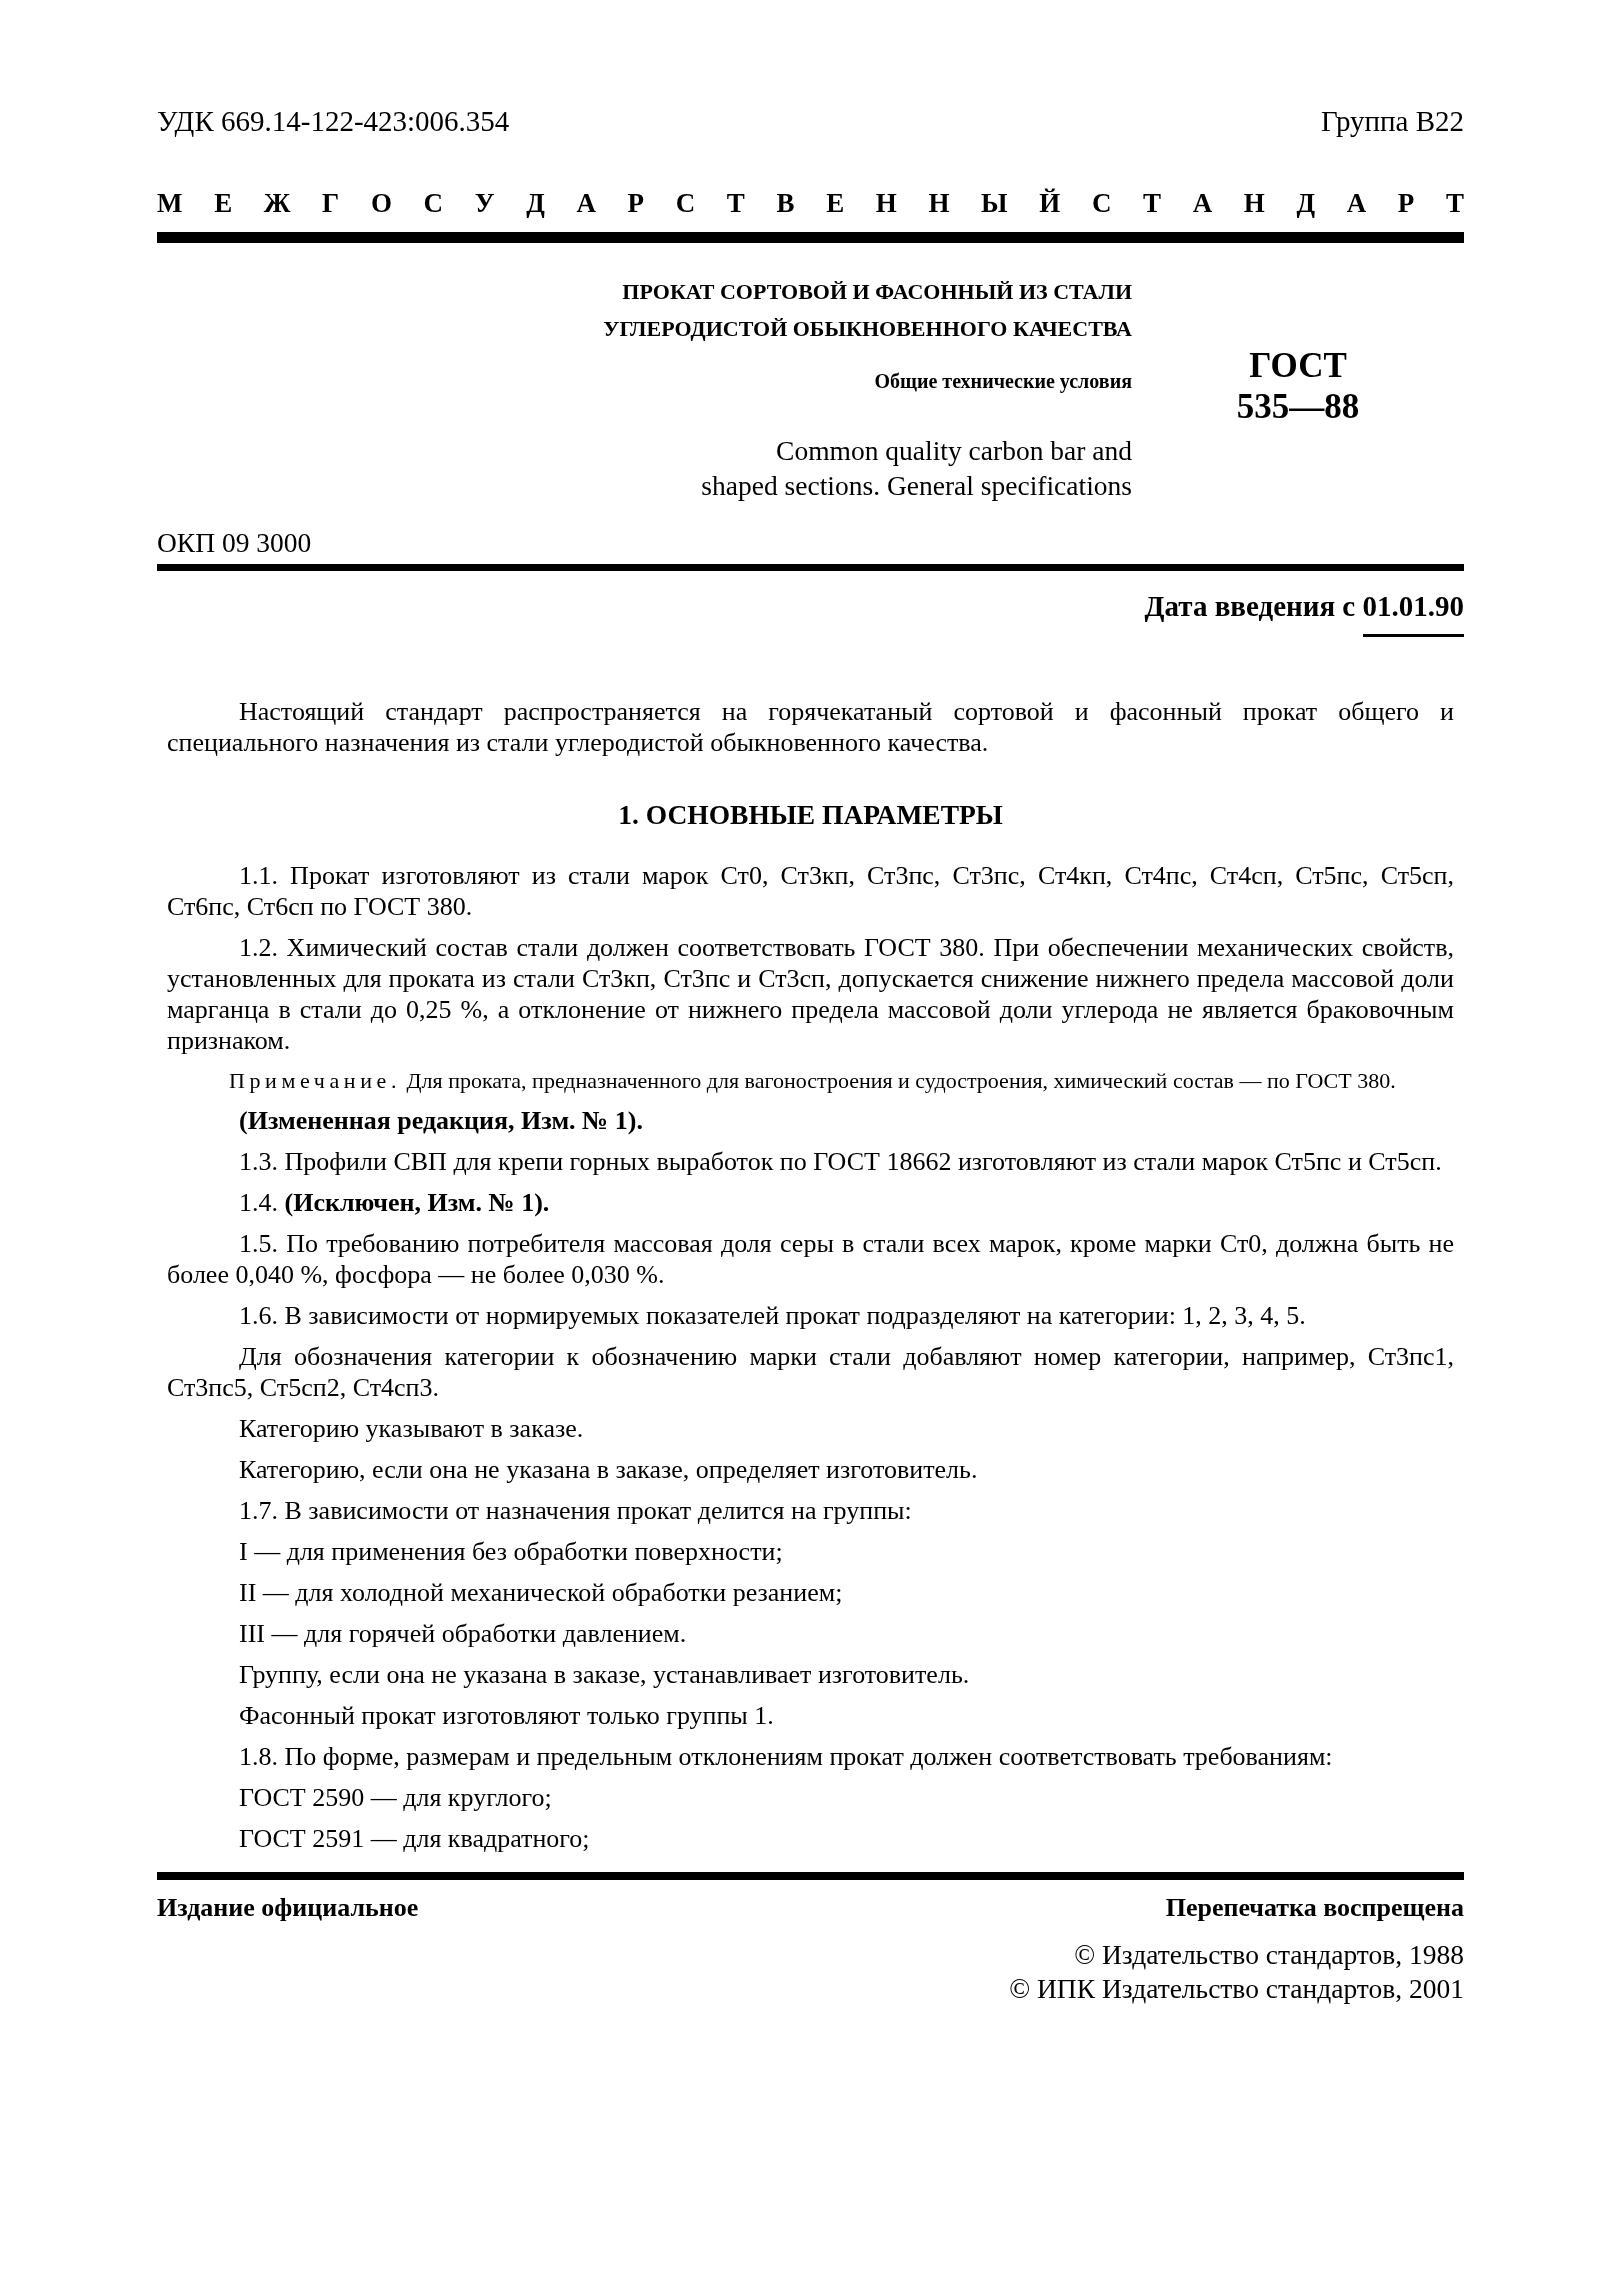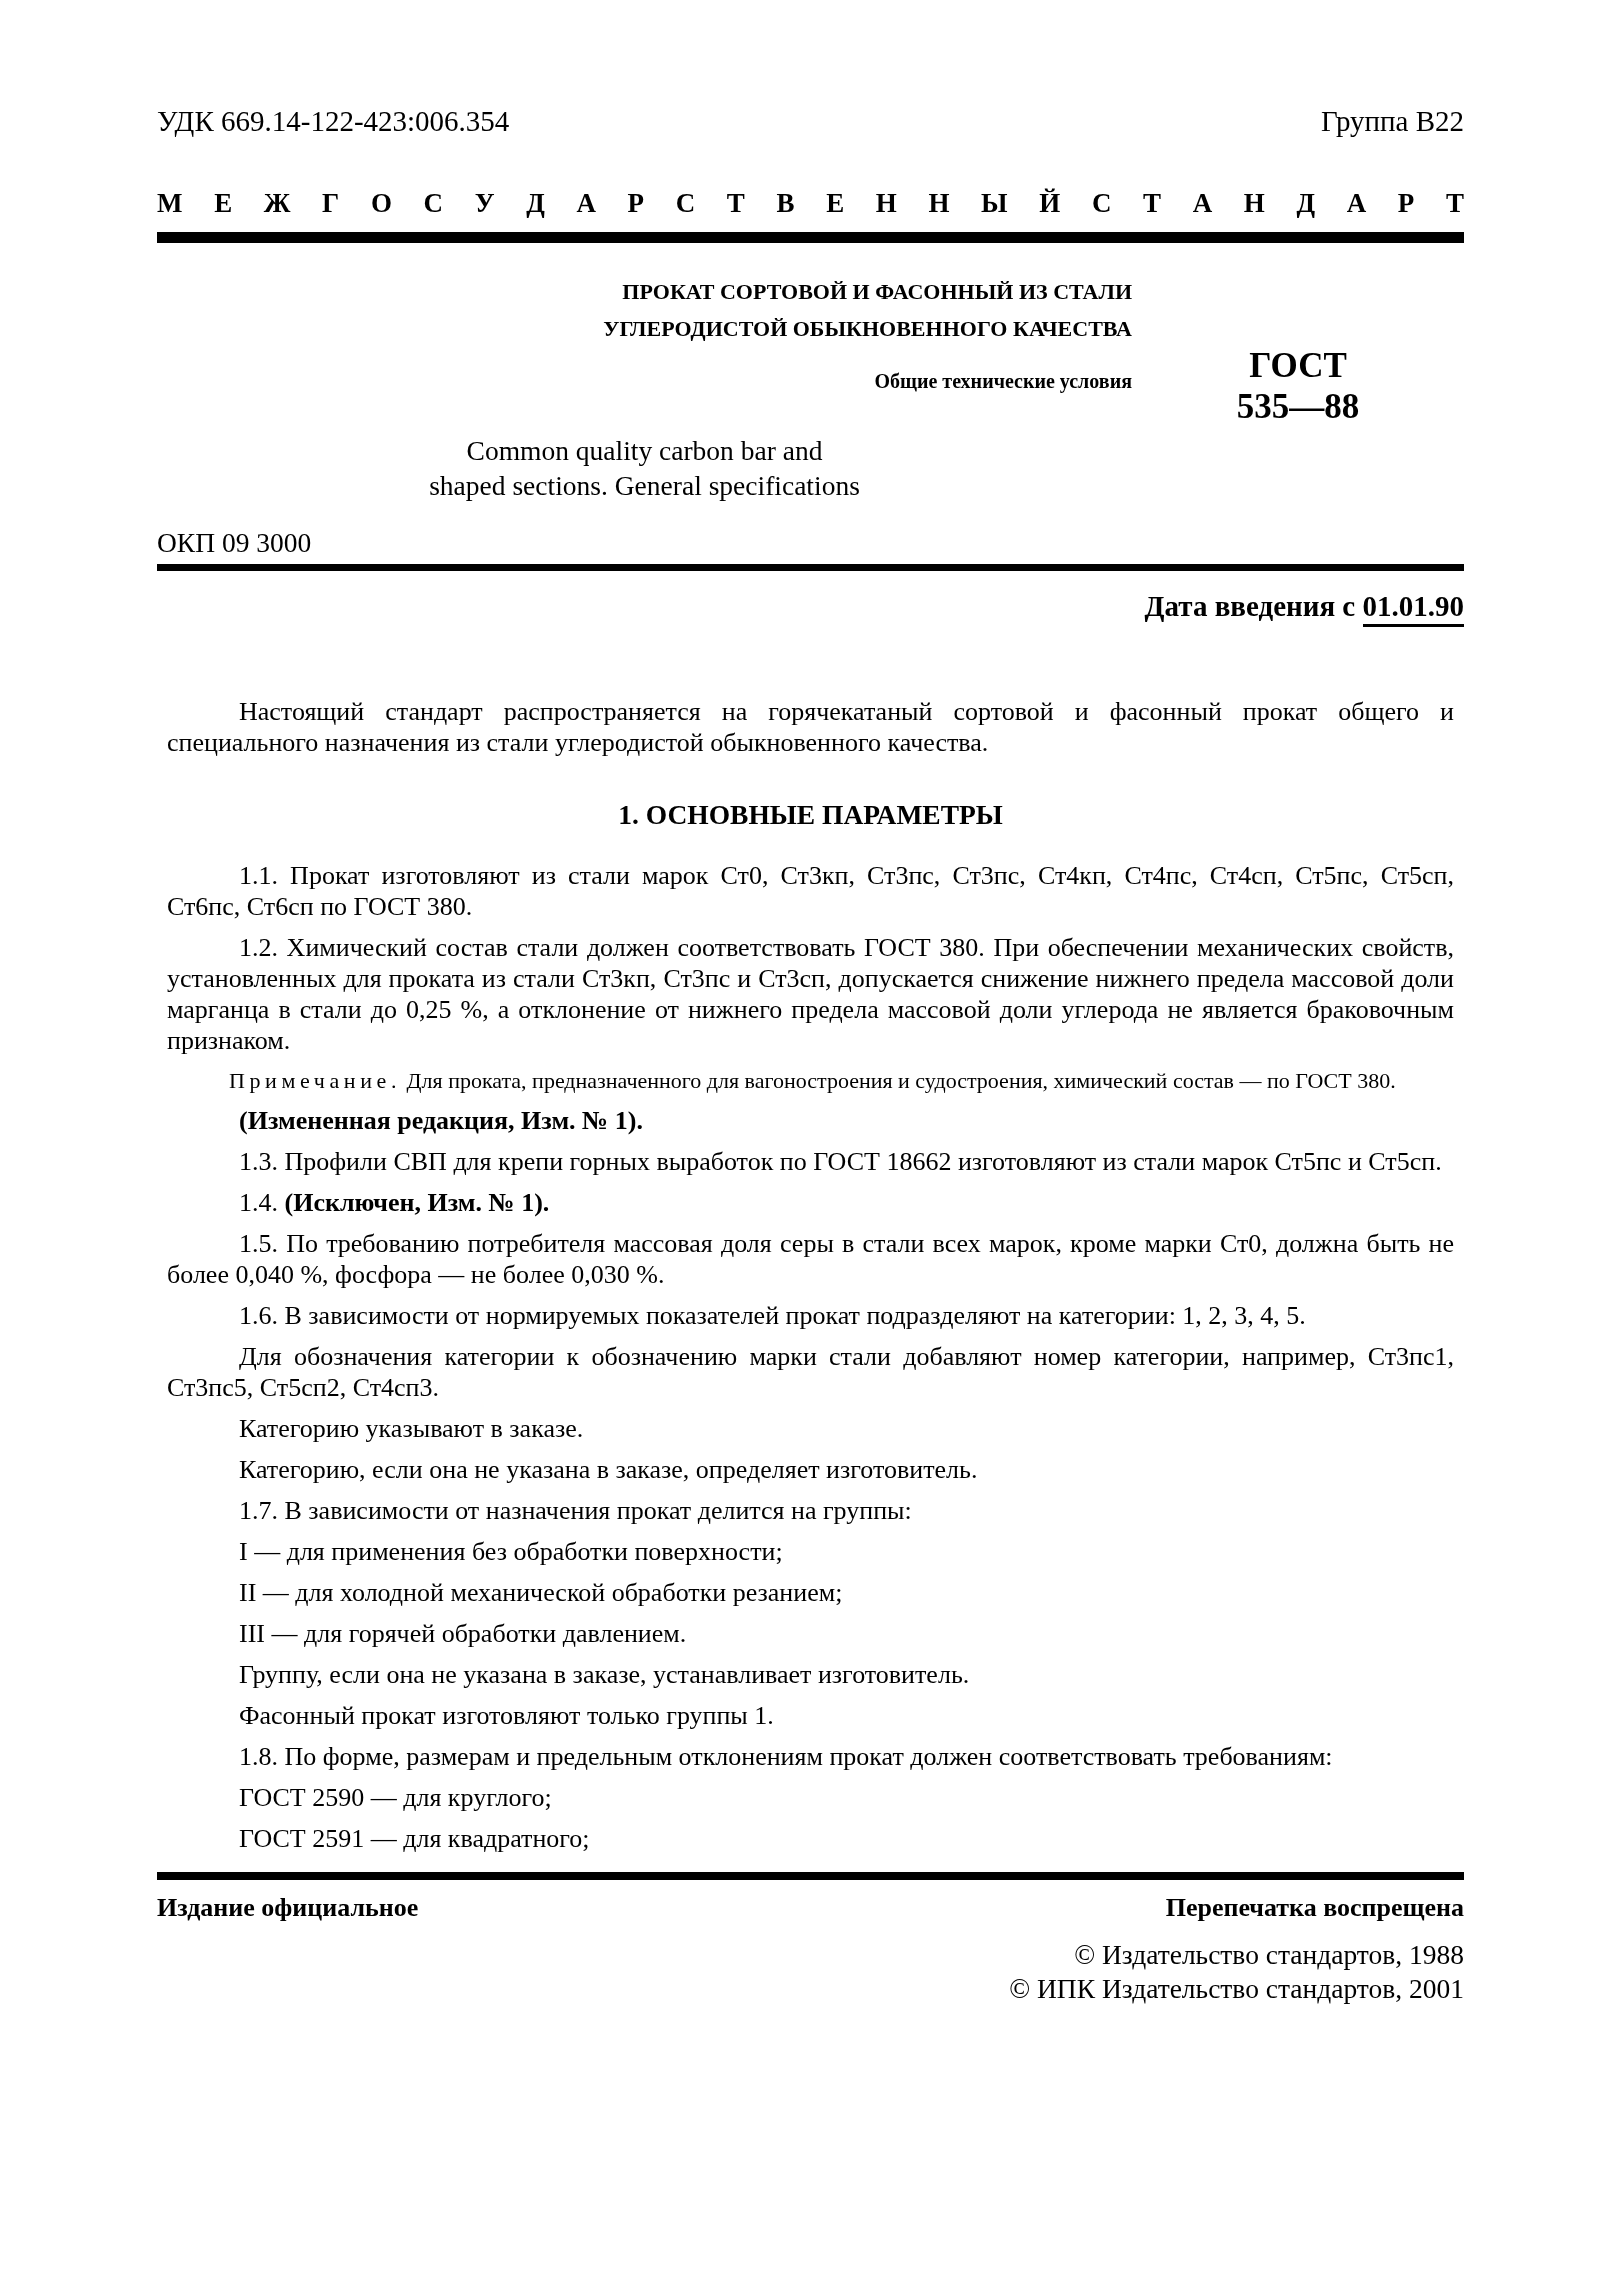--- a/index.html
+++ b/index.html
@@ -37,31 +37,31 @@
   .subtitle-ru {
     position:absolute; left:157px; width:975px; top:365px;
     text-align:right; font-weight:bold; font-size:20px; line-height:33px;
   }
   .gost-box {
     position:absolute; left:1132px; right:158px; top:345px;
     text-align:center; font-weight:bold; font-size:35px; line-height:41px;
   }
   .title-en {
     position:absolute; left:157px; width:975px; top:433px;
-    text-align:center; font-size:27.5px; line-height:35px;
+    text-align:right; font-size:27.5px; line-height:35px;
   }
   .okp {
     position:absolute; left:157px; top:527px;
     font-size:27.5px; line-height:31px;
   }
   .date-line {
     position:absolute; right:158px; top:589px;
     font-weight:bold; font-size:29px; line-height:34px;
   }
-  .date-line .date { border-bottom:3.3px solid #000; padding-bottom:2px; }
+  .date-line .date { border-bottom:3.3px solid #000; padding-bottom:12px; }
 
   .body-flow {
     position:absolute; left:157px; right:158px; top:686px;
     font-size:26px; line-height:31px; text-align:justify;
   }
   .body-flow p { margin:10px; text-indent:72px; }
   .section-heading {
     text-align:center; text-indent:0 !important;
     font-weight:bold; font-size:27.5px; line-height:32px;
     margin:41px 0 29px !important;

